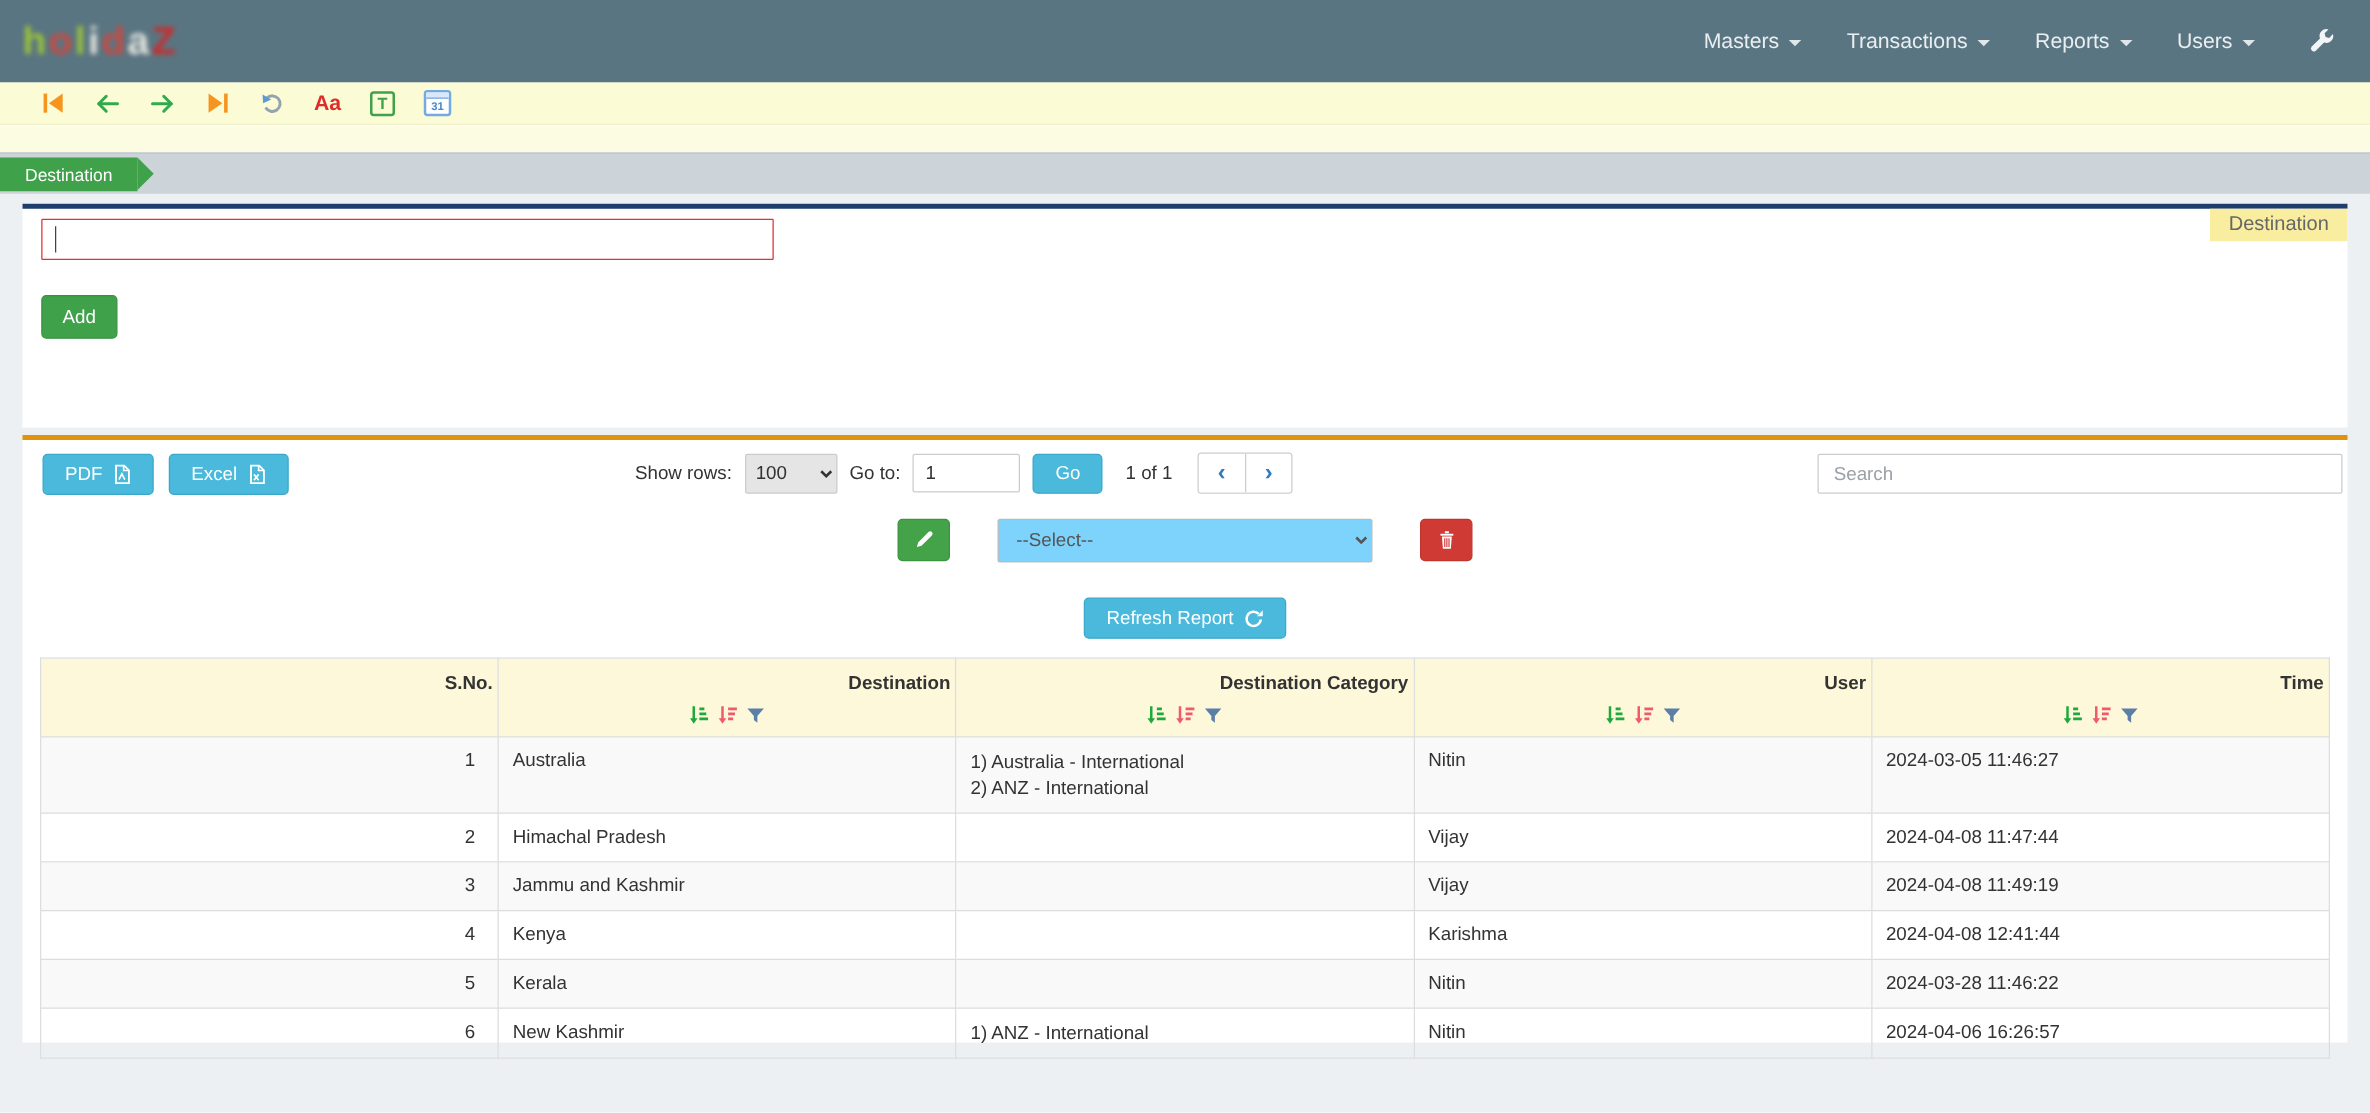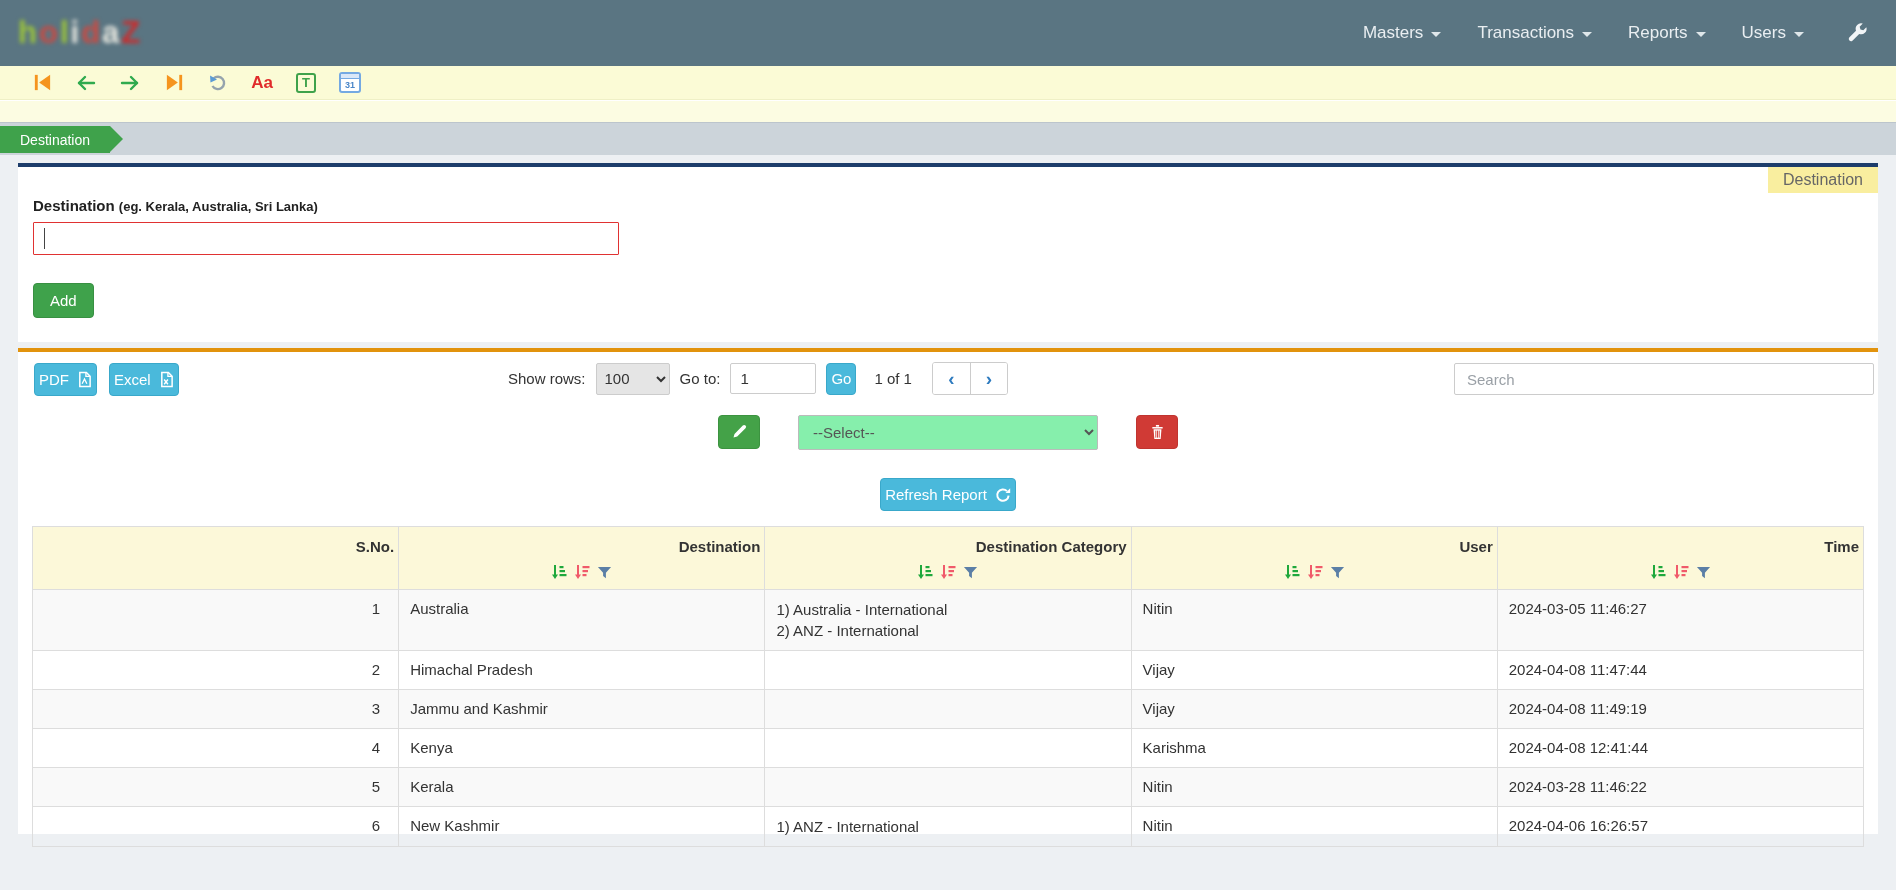--- a/index.html
+++ b/index.html
@@ -38,37 +38,37 @@
   .form-label .hint { font-size:13px; }
   .input-wrap { position:relative; margin:8px 0 0 15px; width:586px; }
   .dest-input { width:100%; height:33px; border:1px solid #e03232; border-radius:1px; padding:0 10px; font-size:14px; outline:none; }
   .text-caret { position:absolute; left:11px; top:6px; width:1px; height:21px; background:#444; }
   .add-btn { margin:28px 0 0 15px; background:#3fa24b; border:1px solid #389042; border-radius:4px; color:#fff; font-size:15px; padding:8px 16px; cursor:pointer; font-family:inherit; }
   
   .orange-rule { position:absolute; top:348px; left:18px; right:18px; height:4px; background:#e2930d; }
   .panel-table { position:absolute; top:352px; left:18px; right:18px; height:482px; background:#fff; }
   .tool-row { position:relative; height:36px; margin-top:10px; }
   .left-btns { position:absolute; left:16px; top:1px; display:flex; gap:12px; }
-  .btn-cyan { background:#4ab9db; border:1px solid #39a8ca; color:#fff; border-radius:4px; font-size:15px; padding:0 4px; height:33px; display:flex; align-items:center; gap:8px; cursor:pointer; font-family:inherit; }
+  .btn-cyan { background:#4ab9db; border:1px solid #39a8ca; color:#fff; border-radius:4px; font-size:15px; padding:0 17px; height:33px; display:flex; align-items:center; gap:8px; cursor:pointer; font-family:inherit; }
   .center-controls { position:absolute; left:490px; top:0; display:flex; align-items:center; gap:10px; }
   .lbl { font-size:15px; color:#333; }
   .rows-select { height:32px; width:74px; font-size:15px; border:1px solid #ccc; border-radius:2px; color:#333; padding:0 4px; background:#e5e5e5; }
   .goto-input { width:86px; height:31px; border:1px solid #ccc; border-radius:2px; padding:0 9px; font-size:15px; color:#333; }
   .go-btn { height:32px; }
   .page-status { margin:0 10px 0 8px; font-size:15px; }
   .pager { display:flex; border:1px solid #ccc; border-radius:3px; overflow:hidden; background:#fff; }
   .pager-btn { width:37px; height:31px; display:flex; align-items:center; justify-content:center; color:#2e7bbf; font-size:19px; font-weight:bold; cursor:pointer; background:#fff; border:none; font-family:inherit; }
   .pager-btn + .pager-btn { border-left:1px solid #ccc; }
   .search-input { position:absolute; right:4px; top:1px; width:420px; height:32px; border:1px solid #ccc; border-radius:2px; padding:0 12px; font-size:15px; color:#555; outline:none; }
   .search-input::placeholder { color:#9aa0a6; }
   .edit-row { height:40px; margin-top:14px; display:flex; justify-content:center; align-items:center; gap:38px; }
   .sq-btn { width:42px; height:34px; border-radius:4px; border:none; display:flex; align-items:center; justify-content:center; cursor:pointer; }
   .green-btn { background:#44a248; border:1px solid #3c9340; }
   .red-btn { background:#d03a35; border:1px solid #c03430; }
-  .action-select { width:300px; height:35px; font-size:15px; color:#555; border:1px solid #bbb; border-radius:2px; padding:0 10px; background:#86efac; }
+  .action-select { width:300px; height:35px; font-size:15px; color:#555; border:1px solid #bbb; border-radius:2px; padding:0 10px; background:#7dd3fc; }
   .refresh-row { height:34px; margin-top:26px; display:flex; justify-content:center; }
   
   .data-table { width:calc(100% - 28px); margin:14px 14px 0; border-collapse:collapse; table-layout:fixed; }
   .data-table th { background:#fcf8d9; border:1px solid #ddd; padding:10px 4px 9px; vertical-align:top; }
   .th-title { font-size:15px; font-weight:bold; color:#333; text-align:right; line-height:19px; }
   .th-icons { display:flex; justify-content:center; align-items:center; gap:7px; margin-top:8px; height:16px; }
   .th-icons svg { cursor:pointer; }
   .data-table td { border:1px solid #ddd; font-size:15px; color:#333; padding:9px 11px; vertical-align:top; line-height:20px; }
   .data-table tbody tr:nth-child(odd) { background:#f9f9f9; }
   .td-sno { text-align:right; padding-right:18px !important; }
@@ -151,24 +151,20 @@
   </span>
 </div>
 <div class="quickbar-sub"></div>
 
 <div class="crumbbar">
   <div class="crumb-tab">Destination</div>
 </div>
 
 <div class="panel-form">
   <div class="corner-tag">Destination</div>
-  <div class="form-label">
-    <span>Destination</span>
-    <span class="hint">(eg. Kerala, Australia, Sri Lanka)</span>
-  </div>
   <div class="input-wrap">
     <input class="dest-input" type="text" value="" style="">
     <span class="text-caret"></span>
   </div>
   <button class="add-btn">Add</button>
 </div>
 
 <div class="orange-rule"></div>
 
 <div class="panel-table">

